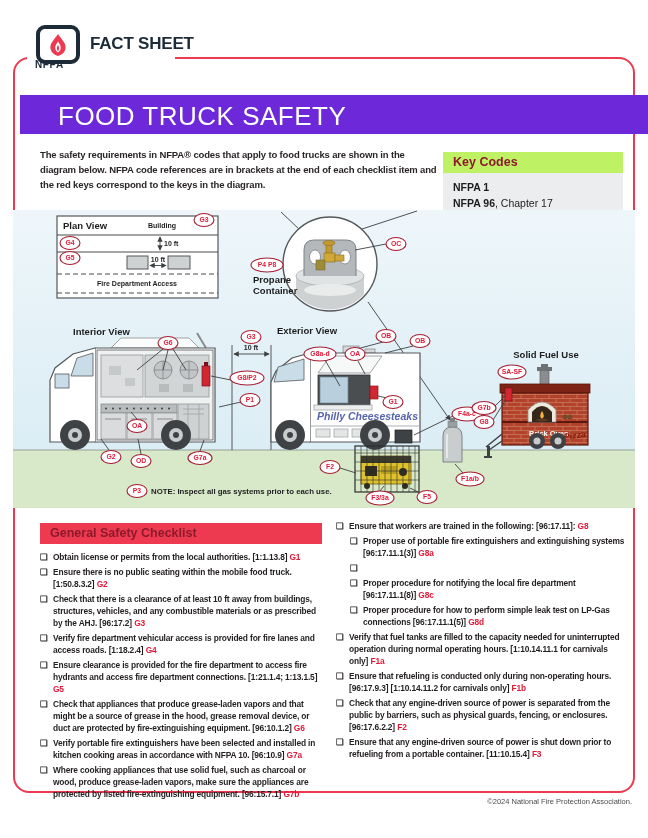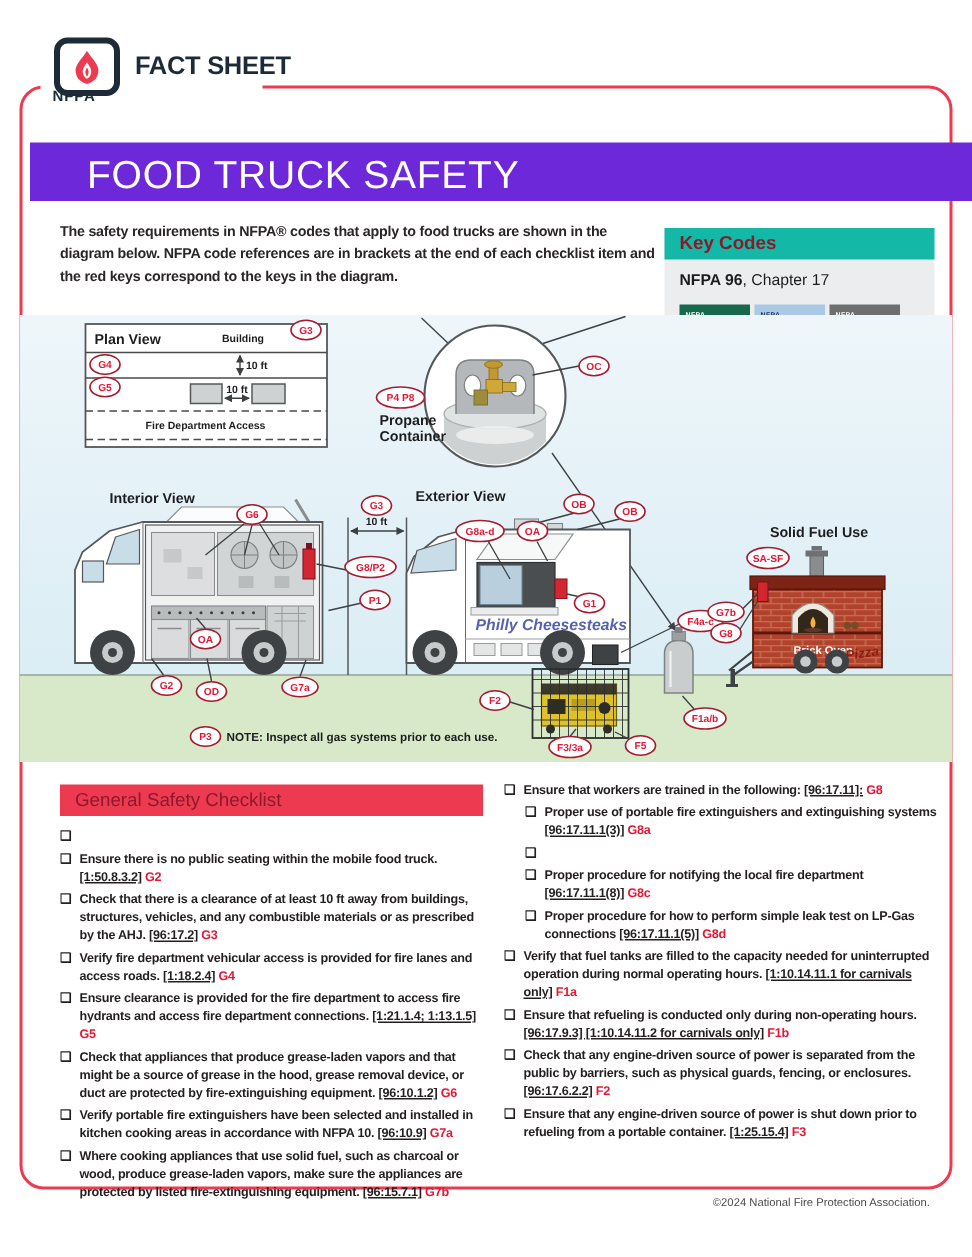--- a/index.html
+++ b/index.html
@@ -14,49 +14,49 @@
   #nfpa-word{left:35px;top:59px;width:48px;font-size:10px;font-weight:bold;color:#1c2b37;letter-spacing:.6px;}
   #fact-sheet{left:90px;top:34px;font-size:17px;font-weight:bold;color:#1c2b37;letter-spacing:-.2px;}
   #banner{left:0;top:95px;width:648px;height:39px;background:#6d28d9;margin-left:20px;}
   #banner .t{margin:0;padding:6px 0 0 38px;font-size:26px;font-weight:400;color:#fff;letter-spacing:.5px;}
 
   
   #intro{left:40px;top:147px;width:402px;font-size:9.5px;font-weight:bold;color:#2a2627;line-height:15px;letter-spacing:-.15px;}
 
   
   #keycodes{left:443px;top:152px;width:180px;background:#ecedee;padding-bottom:9px;}
-  .kc-head{height:21px;background:#14b8a6;color:#8c1a2b;font-weight:bold;font-size:12.5px;line-height:21px;padding-left:10px;}
+  .kc-head{height:21px;background:#bef264;color:#8c1a2b;font-weight:bold;font-size:12.5px;line-height:21px;padding-left:10px;}
   .kc-codes{padding:7px 10px 0;}
   .kc-line{font-size:10.5px;color:#1d1d1f;line-height:15.5px;}
   .kc-line b{font-weight:bold;}
   .kc-covers{display:flex;gap:3px;padding:7px 10px 0;}
   .cover{width:47px;height:76px;position:relative;padding:4px 4px;box-sizing:border-box;color:#fff;}
   .cover .brand{font-size:4.6px;font-weight:bold;letter-spacing:.3px;}
   .cover .num{font-size:17px;font-weight:bold;line-height:17px;}
   .cover .rule{height:1px;background:currentColor;opacity:.7;margin:2px 0 2px;width:82%;}
   .cover .bar{height:1.6px;background:currentColor;opacity:.6;margin-bottom:1.4px;}
   .cover .icons{position:absolute;bottom:4px;left:4px;display:flex;gap:2px;}
   .cover .ic{width:5px;height:5px;border:1px solid currentColor;}
   .c1{background:#17684d;}
   .c2{background:#a9c9e5;color:#1f3c63;}
   .c3{background:#6c6e70;}
   .c3 .num{color:#d6203f;}
 
   
   #col-left{left:40px;top:523px;width:282px;}
   #col-right{left:336px;top:520px;width:289px;}
-  .ck-head{height:21px;background:#ee3a51;color:#8c1a2b;font-weight:normal;font-size:12.5px;line-height:21px;padding-left:10px;margin-bottom:7px;}
+  .ck-head{height:21px;background:#ee3a51;color:#8c1a2b;font-weight:bold;font-size:12.5px;line-height:21px;padding-left:10px;margin-bottom:7px;}
   #col-right .ck-head{margin-top:16px;}
   .ck-item{display:flex;margin-bottom:3px;font-size:8.4px;line-height:12px;color:#231f20;font-weight:bold;letter-spacing:-.15px;}
   .ck-item .bx{flex:0 0 10px;margin-right:3px;font-size:8.6px;}
   .ck-item.sub{margin-left:14px;}
-  .tx .ref{color:#231f20;text-decoration:underline;}
+  .tx .ref{color:#231f20;}
   .tx .key{color:#e31837;}
 
-  #footer{right:28px;top:797px;font-size:7.5px;color:#4a4a4c;}
+  #footer{right:16px;top:797px;font-size:7.5px;color:#4a4a4c;}
 
   
   #diagram{left:13px;top:210px;}
   svg text{font-family:"Liberation Sans",sans-serif;}
   .kt{font-size:6.8px;font-weight:bold;fill:#e31837;text-anchor:middle;}
   .key-el{fill:#fff;stroke:#a51c30;stroke-width:1.1;}
   .lbl{font-size:9.5px;font-weight:bold;fill:#1d1d1f;}
   .sm{font-size:7px;font-weight:bold;fill:#1d1d1f;}
   .ld{stroke:#3c4042;stroke-width:.9;fill:none;}
   .outline{fill:#fff;stroke:#55585a;stroke-width:1.2;}
@@ -77,20 +77,21 @@
   </svg>
 </div>
 <div class="abs" id="nfpa-word">NFPA</div>
 <div class="abs" id="fact-sheet">FACT SHEET</div>
 
 <div class="abs" id="intro">The safety requirements in NFPA® codes that apply to food trucks are shown in the diagram below. NFPA code references are in brackets at the end of each checklist item and the red keys correspond to the keys in the diagram.</div>
 
 <div class="abs" id="keycodes">
   <div class="kc-head">Key Codes</div>
   <div class="kc-codes">
+    <div class="kc-line"><b>NFPA 1</b><span></span></div>
     <div class="kc-line"><b>NFPA 96</b><span>, Chapter 17</span></div>
   </div>
   <div class="kc-covers">
     <div class="cover c1">
       <div class="brand">NFPA</div>
       <div class="num">1</div>
       <div class="rule"></div>
         <div class="bar" style="width:60%"></div>
       <div class="icons">
           <span class="ic"></span>
@@ -448,20 +449,21 @@
   </g>
 
   <text x="138" y="284" font-size="7.8" font-weight="bold" fill="#1d1d1f">NOTE: Inspect all gas systems prior to each use.</text>
 </svg>
 
 <div class="abs" id="col-left">
   <div class="ck-head">General Safety Checklist</div>
   <div>
       <div class="ck-item">
         <span class="bx">❑</span>
+        <span class="tx">Obtain license or permits from the local authorities. <b class="ref">[1:1.13.8]</b> <b class="key">G1</b></span>
       </div>
       <div class="ck-item">
         <span class="bx">❑</span>
         <span class="tx">Ensure there is no public seating within the mobile food truck. <b class="ref">[1:50.8.3.2]</b> <b class="key">G2</b></span>
       </div>
       <div class="ck-item">
         <span class="bx">❑</span>
         <span class="tx">Check that there is a clearance of at least 10 ft away from buildings, structures, vehicles, and any combustible materials or as prescribed by the AHJ. <b class="ref">[96:17.2]</b> <b class="key">G3</b></span>
       </div>
       <div class="ck-item">
@@ -517,18 +519,18 @@
       <div class="ck-item">
         <span class="bx">❑</span>
         <span class="tx">Ensure that refueling is conducted only during non-operating hours. <b class="ref">[96:17.9.3] [1:10.14.11.2 for carnivals only]</b> <b class="key">F1b</b></span>
       </div>
       <div class="ck-item">
         <span class="bx">❑</span>
         <span class="tx">Check that any engine-driven source of power is separated from the public by barriers, such as physical guards, fencing, or enclosures. <b class="ref">[96:17.6.2.2]</b> <b class="key">F2</b></span>
       </div>
       <div class="ck-item">
         <span class="bx">❑</span>
-        <span class="tx">Ensure that any engine-driven source of power is shut down prior to refueling from a portable container. <b class="ref">[1:25.15.4]</b> <b class="key">F3</b></span>
+        <span class="tx">Ensure that any engine-driven source of power is shut down prior to refueling from a portable container. <b class="ref">[11:10.15.4]</b> <b class="key">F3</b></span>
       </div>
     </div>
 </div>
 
 <div class="abs" id="footer">©2024 National Fire Protection Association.</div>
 
 </body></html>

